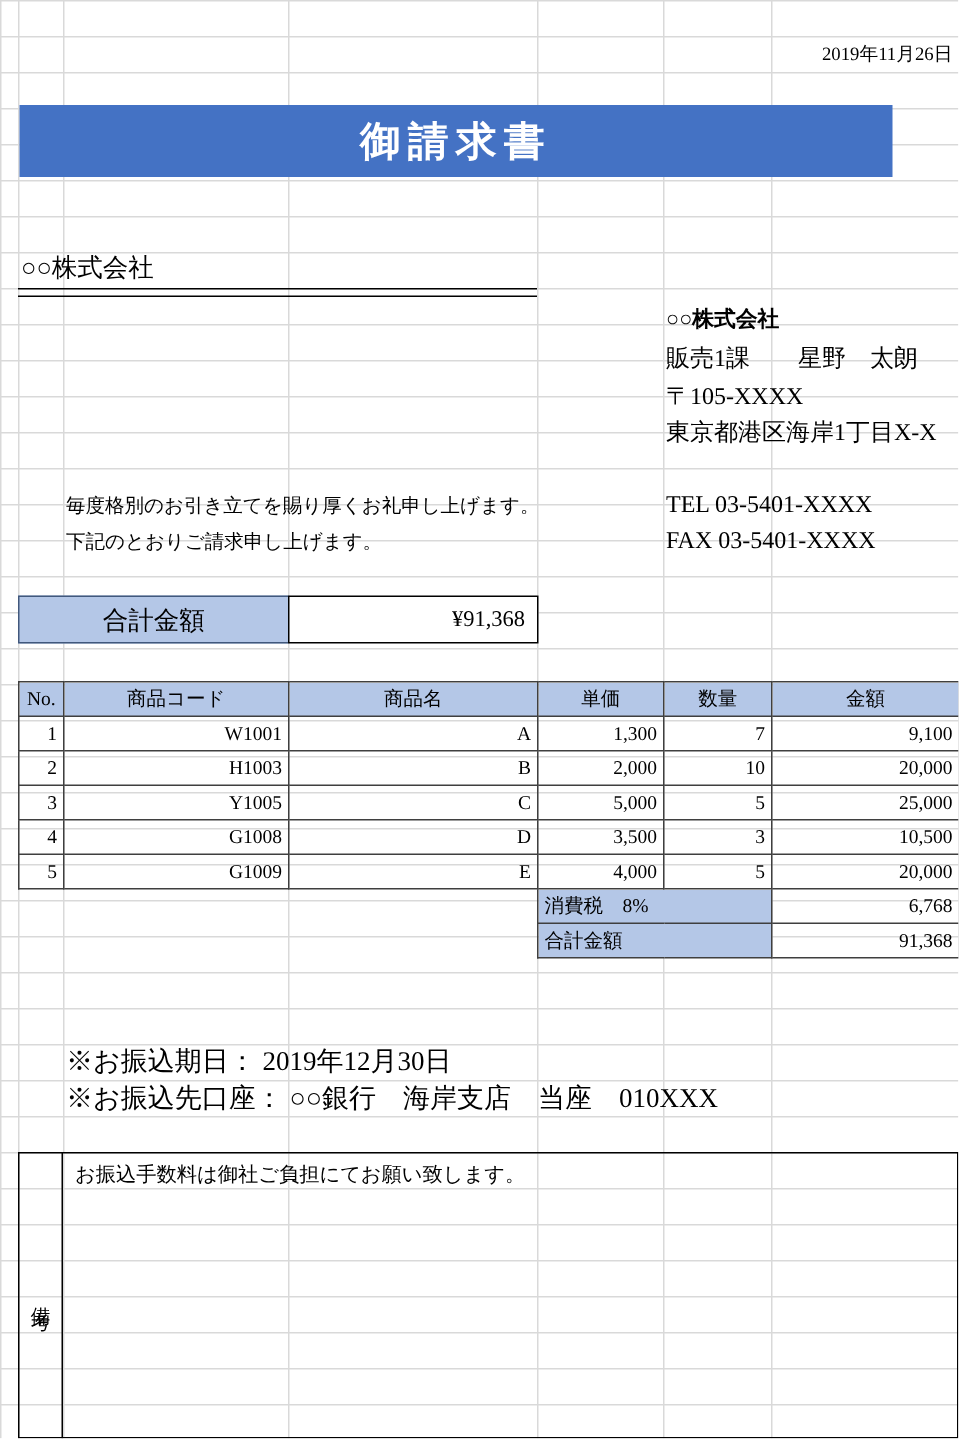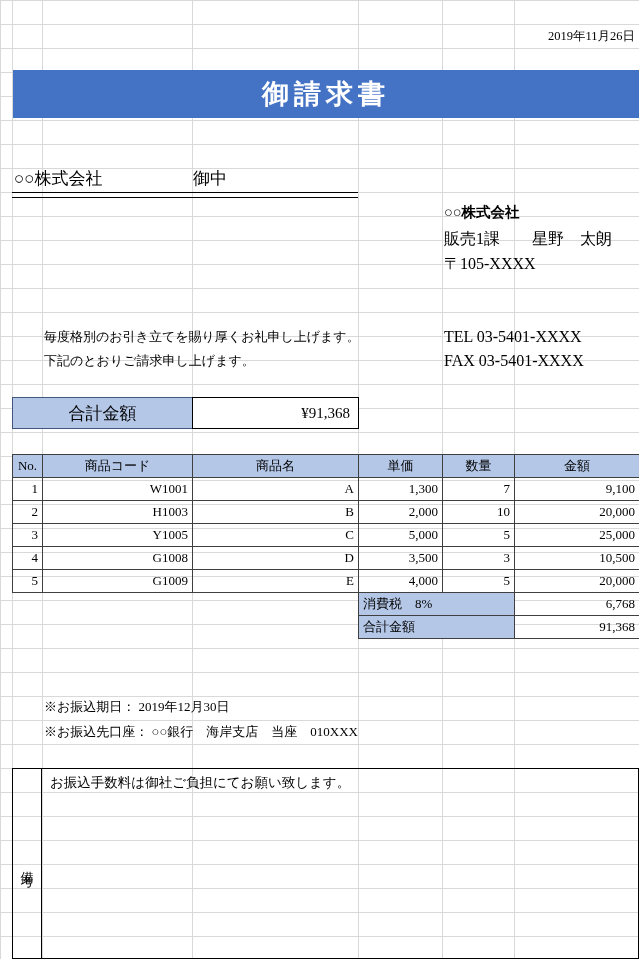--- a/index.html
+++ b/index.html
@@ -19,21 +19,21 @@
   .gv{position:absolute;top:0;bottom:0;width:1px;background:#d9d9d9;}
   .gh{position:absolute;left:0;right:0;height:1px;background:#d9d9d9;}
 
   
   .cell{position:absolute;box-sizing:border-box;display:flex;align-items:center;white-space:nowrap;}
   .l{justify-content:flex-start;text-align:center;}
 
   
   #title-banner{
     position:absolute;
-    left:13px;top:70px;width:626px;height:48px;
+    left:13px;top:70px;width:582px;height:48px;
     background:#4472C4;
     display:flex;align-items:center;justify-content:center;
   }
   #title-banner .t{
     color:#fff;
     font-size:27px;
     font-weight:bold;
     letter-spacing:5px;
     font-family:"DejaVu Serif","Liberation Serif",serif;
   }
@@ -82,21 +82,21 @@
   .col-name{width:166px;}
   .col-price{width:84px;}
   .col-qty{width:72px;}
   .col-amt{width:125px;}
   td.num{text-align:right;}
   td.txt{text-align:right;}
   .sum-label{background:#B4C7E7;text-align:left;padding-left:28px;}
   .blank-cell{border:none !important;background:transparent;}
 
   
-  .note{left:44px;width:420px;height:25px;font-size:13px;}
+  .note{left:44px;width:420px;height:25px;font-size:18px;}
 
   
   #remarks-box{
     position:absolute;left:12px;top:768px;width:627px;height:191px;
     border:1.6px solid #000;box-sizing:border-box;
   }
   #remarks-label{
     position:absolute;left:12px;top:768px;width:30px;height:191px;
     border-right:1.6px solid #000;box-sizing:border-box;
     display:flex;align-items:center;justify-content:center;
@@ -170,26 +170,26 @@
       <div class="gh" style="top: 936px;"></div>
     </div>
 
   <div class="cell" id="doc-date">2019年11月26日</div>
 
   <div id="title-banner">
     <div class="t">御請求書</div>
   </div>
 
   <div class="cell l" id="cust-name">○○株式会社</div>
-  <div class="cell l" id="cust-onchu">御中</div>
   <div id="cust-rule"></div>
 
   <div class="cell l issuer" id="issuer-company" style="top:200px;">○○株式会社</div>
   <div class="cell l issuer" style="top:227px;">販売1課　　星野　太朗</div>
   <div class="cell l issuer" style="top:252px;">〒105-XXXX</div>
+  <div class="cell l issuer" style="top:276px;">東京都港区海岸1丁目X-X</div>
   <div class="cell l issuer" style="top:325px;">TEL 03-5401-XXXX</div>
   <div class="cell l issuer" style="top:349px;">FAX 03-5401-XXXX</div>
 
   <div class="cell l greet" style="top:349px;">下記のとおりご請求申し上げます。</div>
   <div class="cell l greet" style="top:325px;">毎度格別のお引き立てを賜り厚くお礼申し上げます。</div>
 
   <div class="cell" id="amt-label">合計金額</div>
   <div class="cell" id="amt-value">¥91,368</div>
 
   <div id="items">

